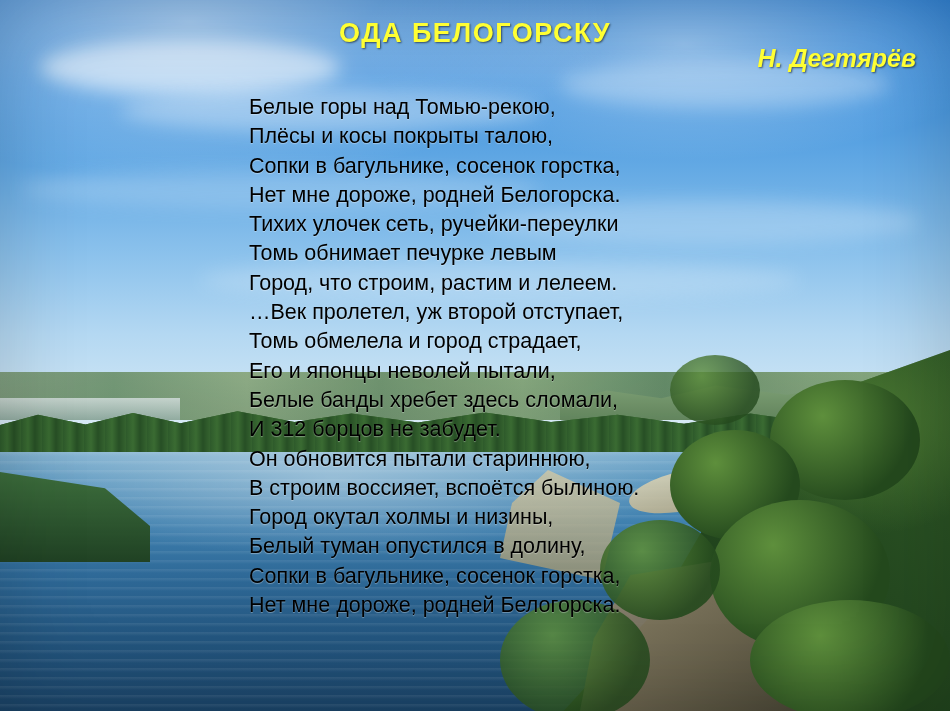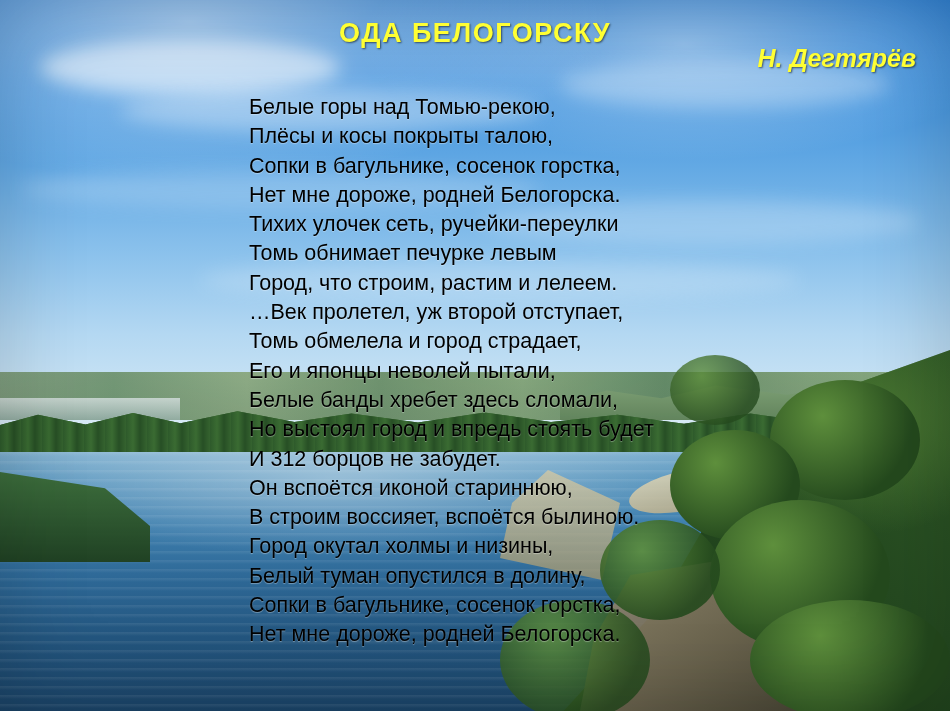--- a/index.html
+++ b/index.html
@@ -245,23 +245,22 @@
     <div class="poem-line">Плёсы и косы покрыты талою,</div>
     <div class="poem-line">Сопки в багульнике, сосенок горстка,</div>
     <div class="poem-line">Нет мне дороже, родней Белогорска.</div>
     <div class="poem-line">Тихих улочек сеть, ручейки-переулки</div>
     <div class="poem-line">Томь обнимает печурке левым</div>
     <div class="poem-line">Город, что строим, растим и лелеем.</div>
     <div class="poem-line">…Век пролетел, уж второй отступает,</div>
     <div class="poem-line">Томь обмелела и город страдает,</div>
     <div class="poem-line">Его и японцы неволей пытали,</div>
     <div class="poem-line">Белые банды хребет здесь сломали,</div>
-    <div class="poem-line">Но выстоял город и впредь стоять будет</div>
     <div class="poem-line">И 312 борцов не забудет.</div>
-    <div class="poem-line">Он вспоётся иконой стариннюю,</div>
+    <div class="poem-line">Он обновится пытали стариннюю,</div>
     <div class="poem-line">В строим воссияет, вспоётся былиною.</div>
     <div class="poem-line">Город окутал холмы и низины,</div>
     <div class="poem-line">Белый туман опустился в долину,</div>
     <div class="poem-line">Сопки в багульнике, сосенок горстка,</div>
     <div class="poem-line">Нет мне дороже, родней Белогорска.</div>
   </div>
 
 </div>
 
 </body></html>

